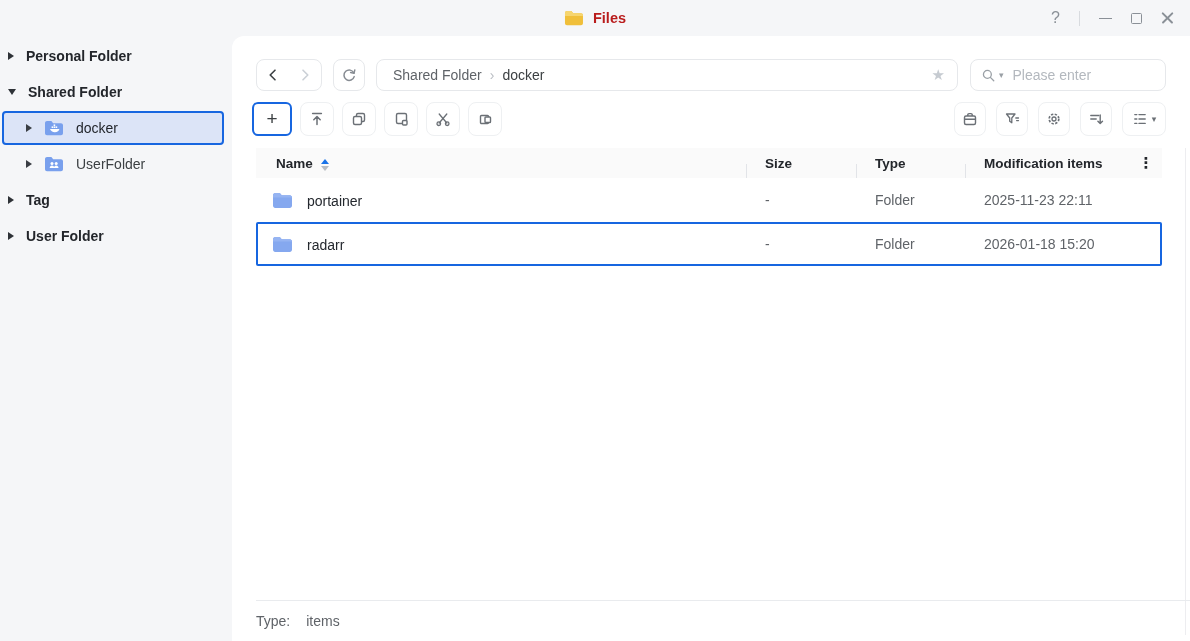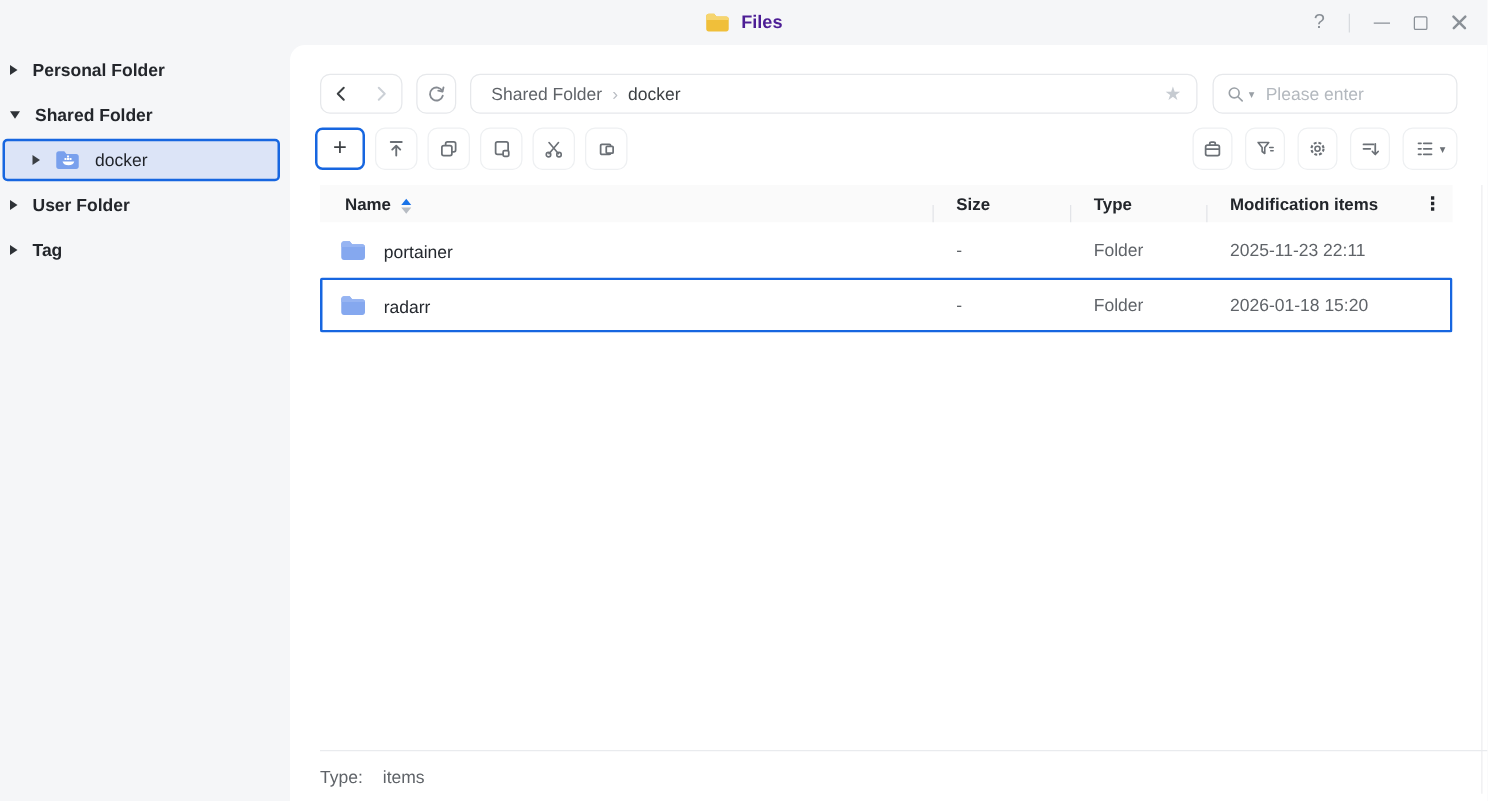--- a/index.html
+++ b/index.html
@@ -10,21 +10,21 @@
     position:relative;
     overflow:hidden;
     color:#23262b;
   }
   
   .titlebar { position:absolute; top:0; left:0; right:0; height:36px; }
   .title-center {
     position:absolute; left:50%; top:0; transform:translateX(-50%);
     height:36px; display:flex; align-items:center; gap:9px;
   }
-  .title-text { font-size:14.5px; font-weight:700; color:#4c1d95; }
+  .title-text { font-size:14.5px; font-weight:700; color:#b91c1c; }
   .win-controls {
     position:absolute; right:16px; top:0; height:36px;
     display:flex; align-items:center; gap:19px; color:#8a9097;
   }
   .help-glyph { font-size:16px; color:#8a9097; cursor:default; }
   .ctl-divider { width:1px; height:15px; background:#d8dbdf; }
   .min-shape { display:inline-block; width:13px; height:0; border-top:1.6px solid #8a9097; }
   .max-shape { display:inline-block; width:11px; height:11px; border:1.6px solid #8a9097; border-radius:1.5px; }
   .close-shape { position:relative; display:inline-block; width:13px; height:13px; }
   .close-shape::before,.close-shape::after {
@@ -174,27 +174,42 @@
           <rect x="7.6" y="6.4" width="1.6" height="1.6"></rect>
           <rect x="9.6" y="6.4" width="1.6" height="1.6"></rect>
           <rect x="11.6" y="6.4" width="1.6" height="1.6"></rect>
           <rect x="9.6" y="4.4" width="1.6" height="1.6"></rect>
           <path d="M6 9.1 h9.4 c-.3 1.9 -2 3.1 -4.6 3.1 c-2.4 0 -4.1 -1.1 -4.8 -3.1 z"></path>
         </g>
       </svg>
     </span>
     <span>docker</span>
   </div>
+  <div class="side-item side-child">
+    <span class="tri-right"></span>
+    <span class="side-icon">
+      <svg width="20" height="16" viewBox="0 0 20 16">
+        <path d="M1 3 C1 1.9 1.9 1 3 1 h4.4 l1.8 2.2 H17 c1.1 0 2 .9 2 2 v8 c0 1.1 -.9 2 -2 2 H3 c-1.1 0 -2 -.9 -2 -2 z" fill="#79a0ed"></path>
+        <g fill="#ffffff">
+          <circle cx="8" cy="7.6" r="1.5"></circle>
+          <circle cx="12.2" cy="7.6" r="1.5"></circle>
+          <path d="M5.7 12 c0 -1.5 1 -2.4 2.3 -2.4 s2.3 .9 2.3 2.4 z"></path>
+          <path d="M9.9 12 c0 -1.5 1 -2.4 2.3 -2.4 s2.3 .9 2.3 2.4 z"></path>
+        </g>
+      </svg>
+    </span>
+    <span>UserFolder</span>
+  </div>
   <div class="side-item side-section">
     <span class="tri-right"></span>
+    <span>Tag</span>
+  </div>
+  <div class="side-item side-section">
+    <span class="tri-right"></span>
     <span>User Folder</span>
-  </div>
-  <div class="side-item side-section">
-    <span class="tri-right"></span>
-    <span>Tag</span>
   </div>
 </div>
 
 <div class="main">
 
   <div class="nav-row">
     <div class="hist-group">
       <div class="hist-btn">
         <svg width="14" height="14" viewBox="0 0 14 14">
           <path d="M9 2.2 L4.2 7 L9 11.8" stroke="#3c4043" stroke-width="1.6" fill="none" stroke-linecap="round" stroke-linejoin="round"></path>

